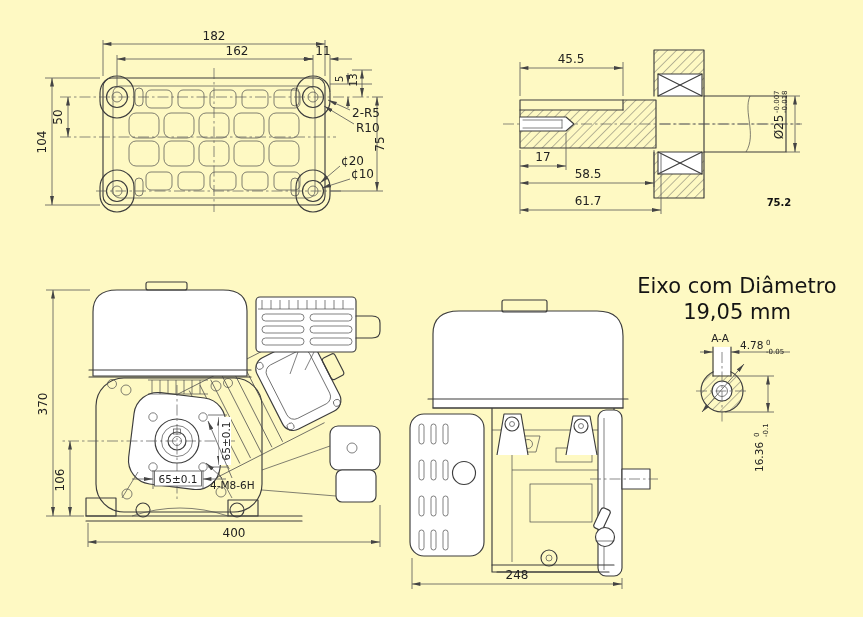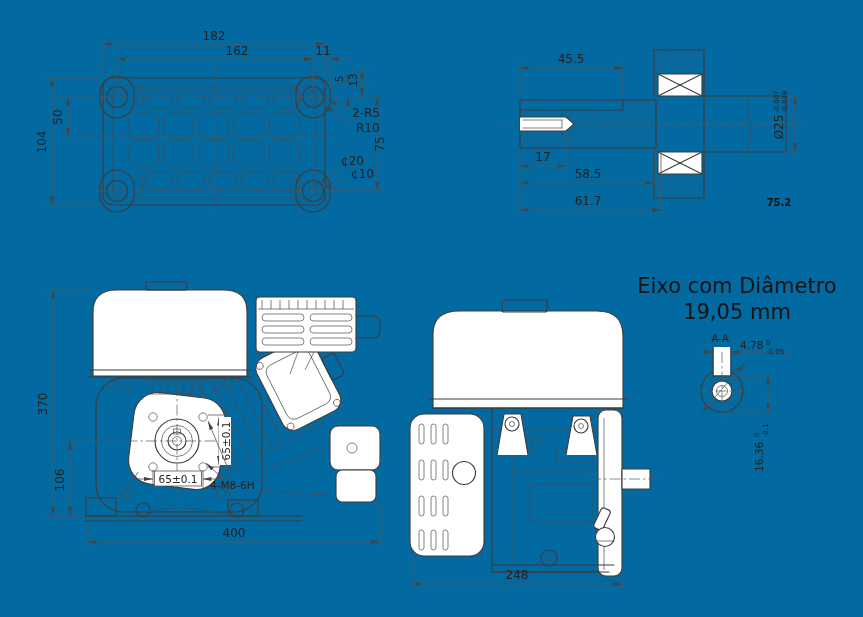--- a/index.html
+++ b/index.html
@@ -1,16 +1,16 @@
 <!DOCTYPE html>
 <html><head>
 <meta charset="utf-8">
 <style>
   html,body{margin:0;padding:0;background:#fff}
-  .stage{position:relative;width:863px;height:617px;background:#0369a1;font-family:"DejaVu Sans",sans-serif;overflow:hidden}
+  .stage{position:relative;width:863px;height:617px;background:#fef9c3;font-family:"DejaVu Sans",sans-serif;overflow:hidden}
   svg{display:block}
   
   .o  {stroke:#3d3d3d;stroke-width:1.15;fill:none;stroke-linejoin:round;stroke-linecap:round}
   .ow {stroke:#3d3d3d;stroke-width:1.15;fill:#fff;stroke-linejoin:round}
   .t  {stroke:#4a4a4a;stroke-width:0.7;fill:none}
   .d  {stroke:#555;stroke-width:0.8;fill:none}
   .cl {stroke:#5a5a5a;stroke-width:0.7;fill:none;stroke-dasharray:11 3 2.5 3}
   
   .dt {font-family:"DejaVu Sans",sans-serif;font-size:12px;fill:#222}
   .ds {font-family:"DejaVu Sans",sans-serif;font-size:10.5px;fill:#222}

